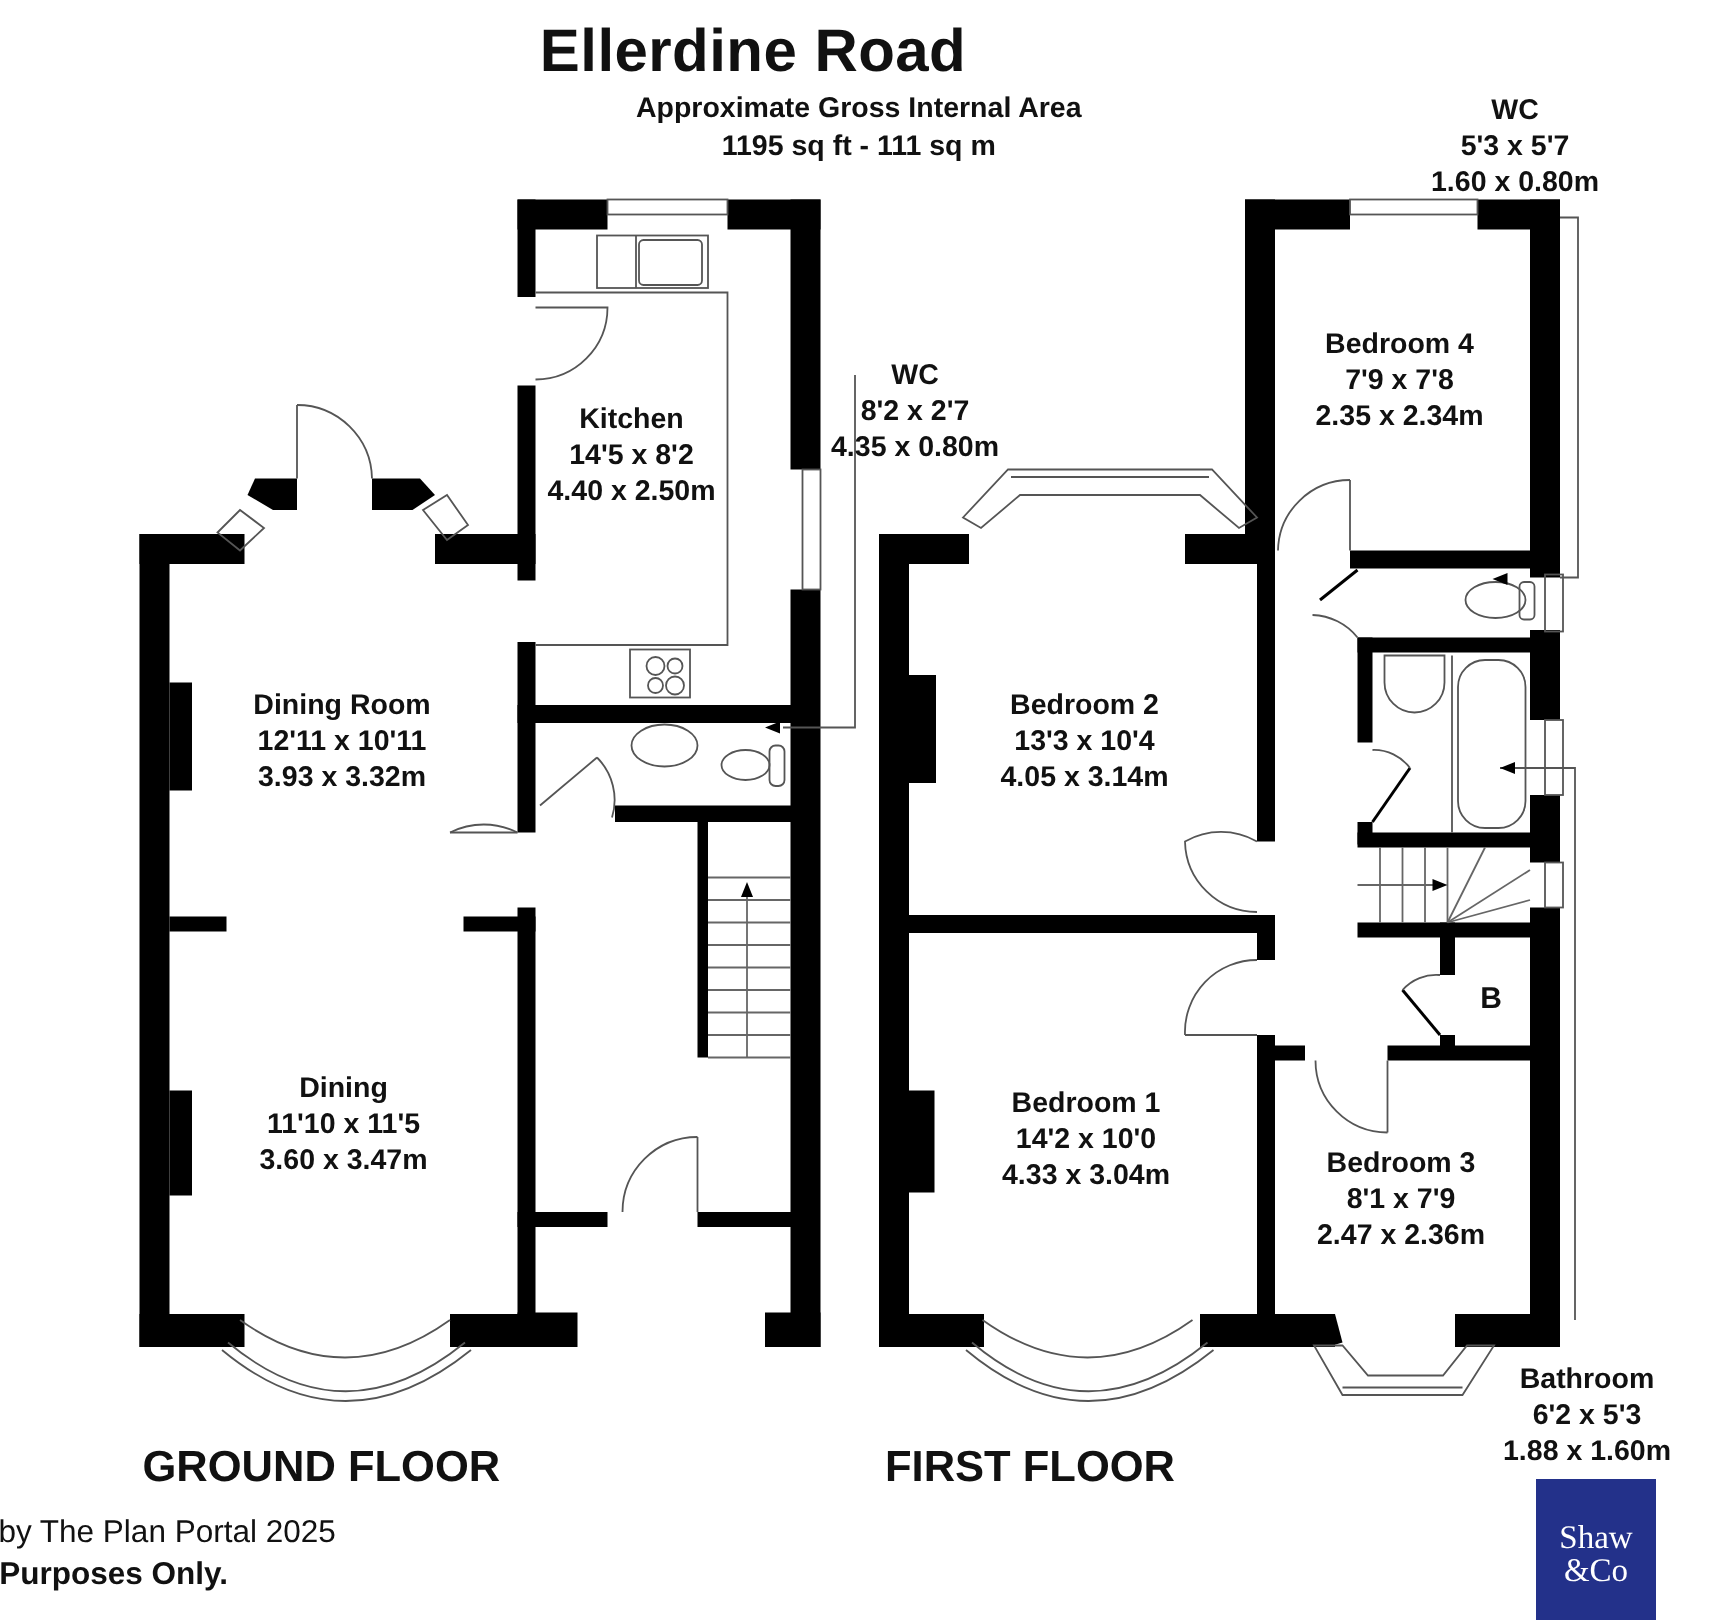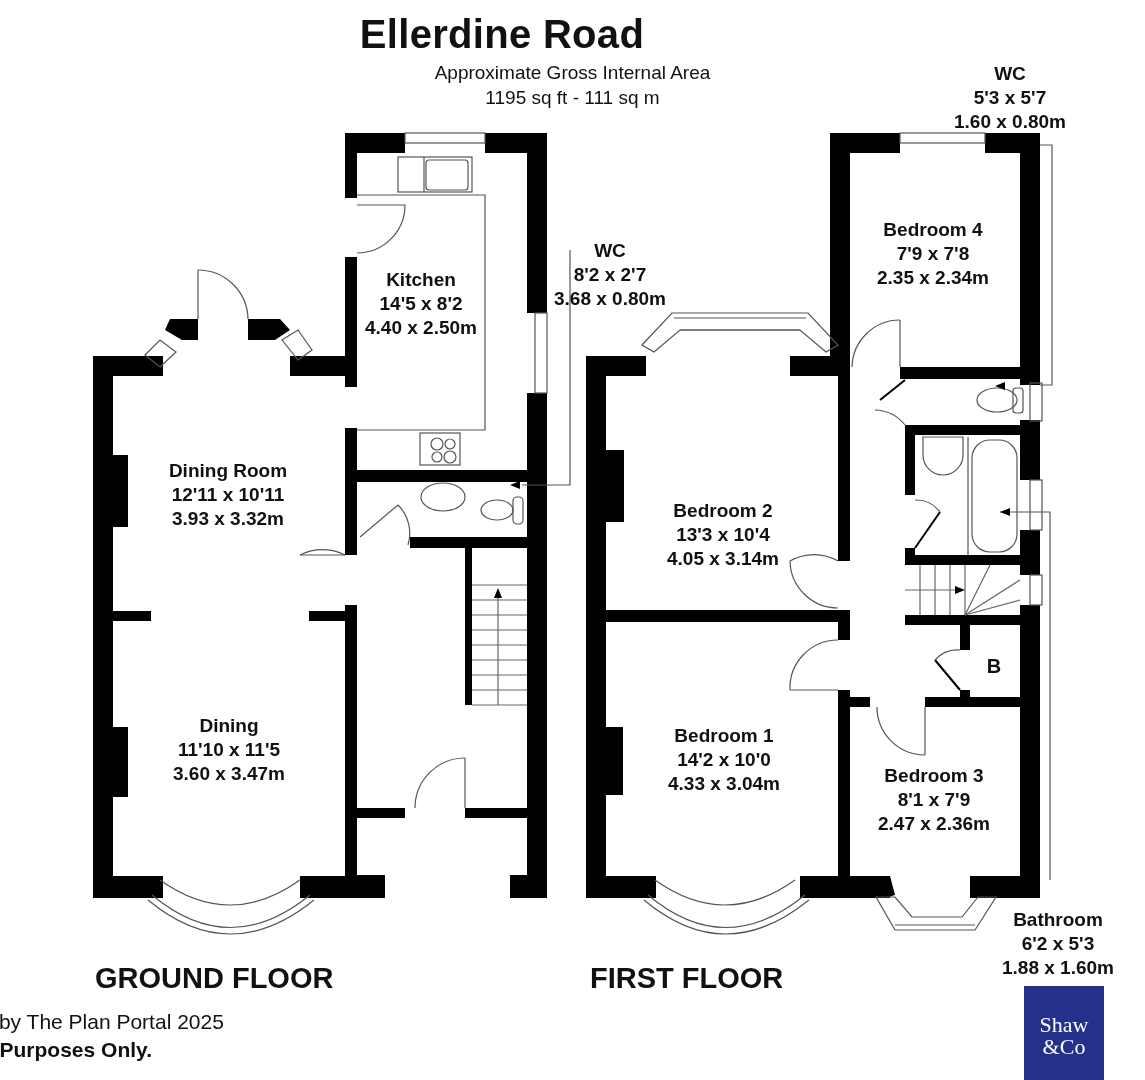--- a/index.html
+++ b/index.html
@@ -1,19 +1,19 @@
 <!DOCTYPE html>
 <html><head>
 <meta charset="utf-8">
 <style>
   html, body { margin: 0; padding: 0; background: #ffffff; }
   body { width: 1145px; height: 1080px; position: relative; overflow: hidden; font-family: "Liberation Sans", sans-serif; color: #111; }
   .abs { position: absolute; }
   .title { left: 0; width: 1004px; top: 12px; text-align: center; font-weight: bold; font-size: 40px; letter-spacing: 0.3px; }
-  .subtitle { left: 0; width: 1145px; text-align: center; font-weight: normal; font-size: 19px; }
+  .subtitle { left: 0; width: 1145px; text-align: center; font-weight: bold; font-size: 19px; }
   .label { text-align: center; font-weight: bold; font-size: 19px; line-height: 24px; white-space: nowrap; transform: translateX(-50%); }
   .floor-label { font-weight: bold; font-size: 29px; white-space: nowrap; }
   .footer { left: 0; width: 1145px; text-align: center; font-size: 21px; }
   .footer.bold { font-weight: bold; }
   svg.plan { position: absolute; left: 0; top: 0; }
   .logo { left: 1024px; top: 986px; width: 80px; height: 100px; background: #23318a; color: #fff; font-family: "Liberation Serif", "DejaVu Serif", serif; font-size: 22px; line-height: 22px; display: flex; flex-direction: column; justify-content: center; align-items: center; }
 </style>
 </head>
 <body>
 
@@ -217,21 +217,21 @@
 </svg>
 
 <div class="abs label" style="left:421px; top:268px;">
   <div>Kitchen</div>
   <div>14'5 x 8'2</div>
   <div>4.40 x 2.50m</div>
 </div>
 <div class="abs label" style="left:610px; top:239px;">
   <div>WC</div>
   <div>8'2 x 2'7</div>
-  <div>3.68 x 0.80m</div>
+  <div>4.35 x 0.80m</div>
 </div>
 <div class="abs label" style="left:228px; top:459px;">
   <div>Dining Room</div>
   <div>12'11 x 10'11</div>
   <div>3.93 x 3.32m</div>
 </div>
 <div class="abs label" style="left:229px; top:714px;">
   <div>Dining</div>
   <div>11'10 x 11'5</div>
   <div>3.60 x 3.47m</div>
@@ -240,21 +240,21 @@
 <div class="abs label" style="left:1010px; top:62px;">
   <div>WC</div>
   <div>5'3 x 5'7</div>
   <div>1.60 x 0.80m</div>
 </div>
 <div class="abs label" style="left:933px; top:218px;">
   <div>Bedroom 4</div>
   <div>7'9 x 7'8</div>
   <div>2.35 x 2.34m</div>
 </div>
-<div class="abs label" style="left:723px; top:459px;margin-top:40px;">
+<div class="abs label" style="left:723px; top:459px;">
   <div>Bedroom 2</div>
   <div>13'3 x 10'4</div>
   <div>4.05 x 3.14m</div>
 </div>
 <div class="abs label" style="left:724px; top:724px;">
   <div>Bedroom 1</div>
   <div>14'2 x 10'0</div>
   <div>4.33 x 3.04m</div>
 </div>
 <div class="abs label" style="left:934px; top:764px;">

